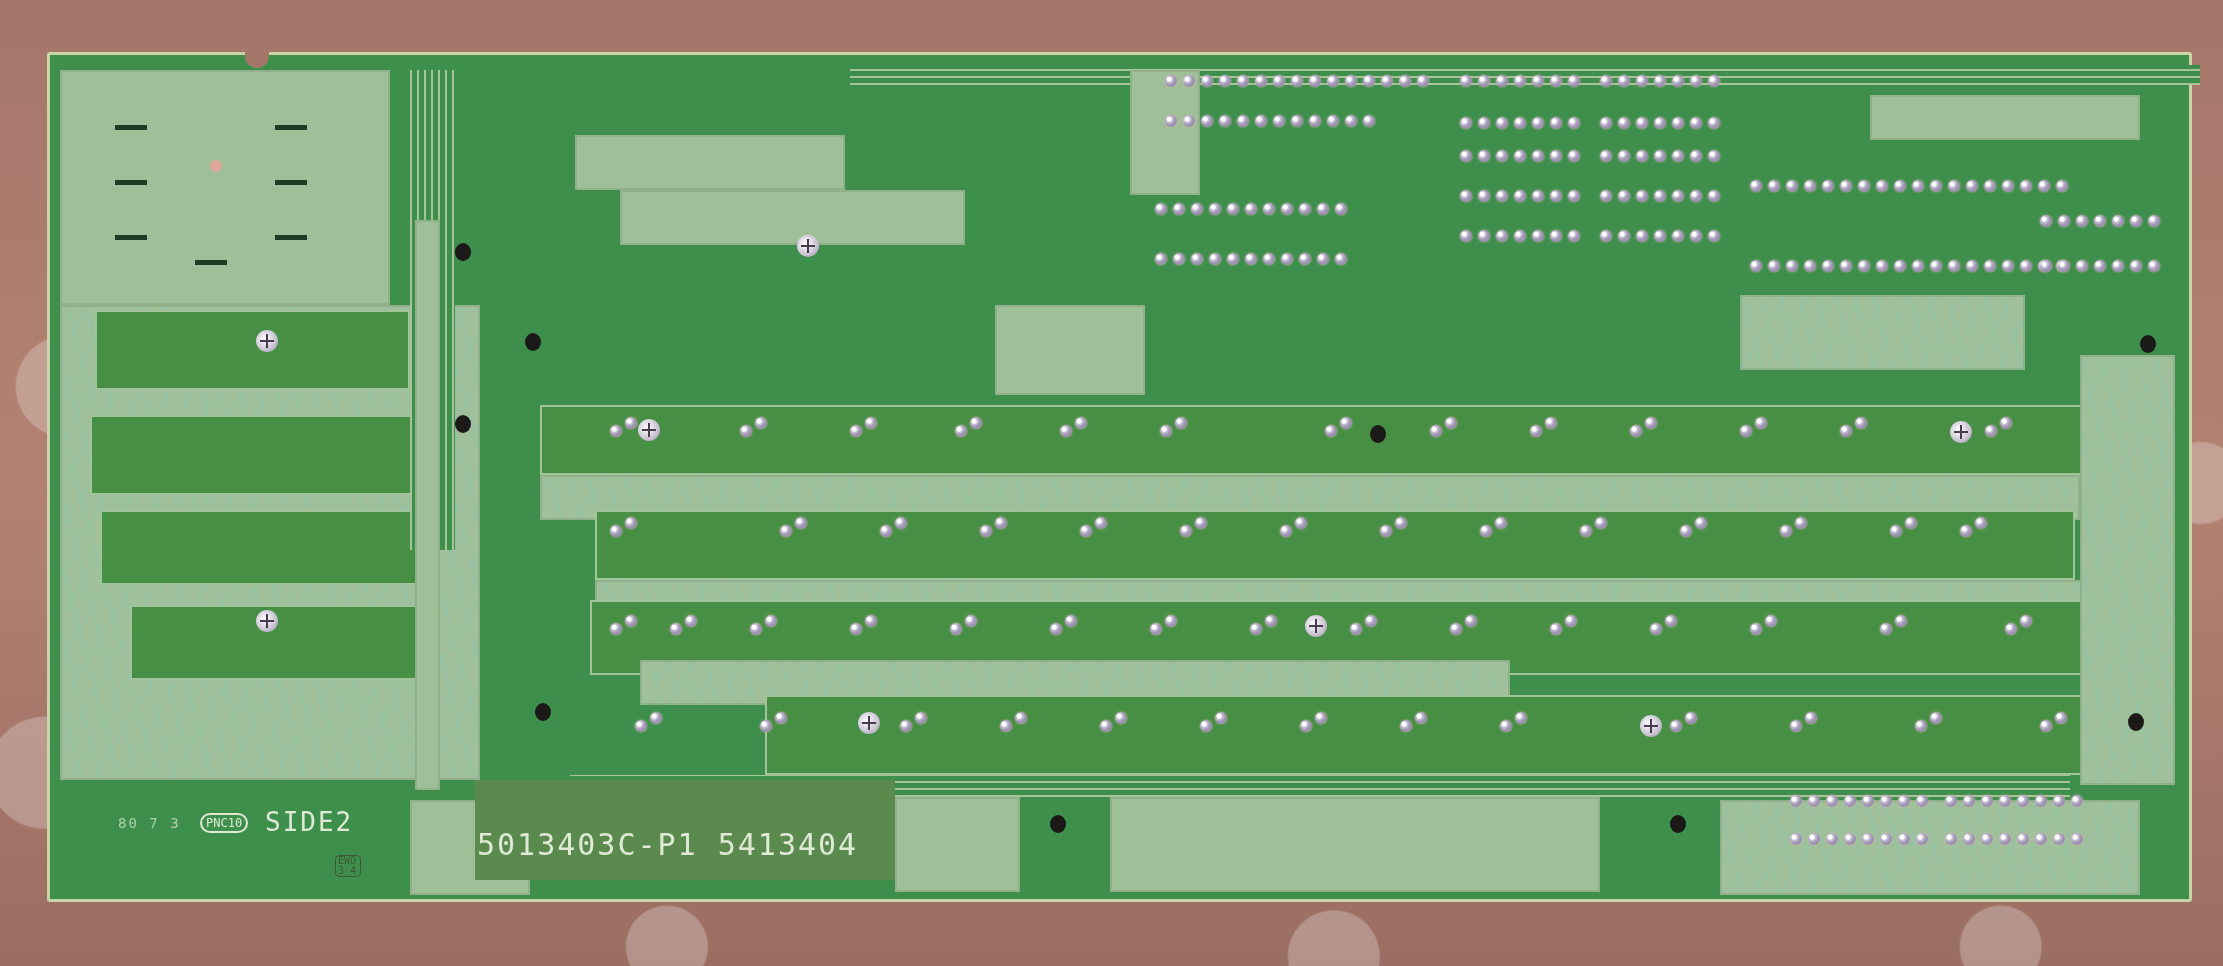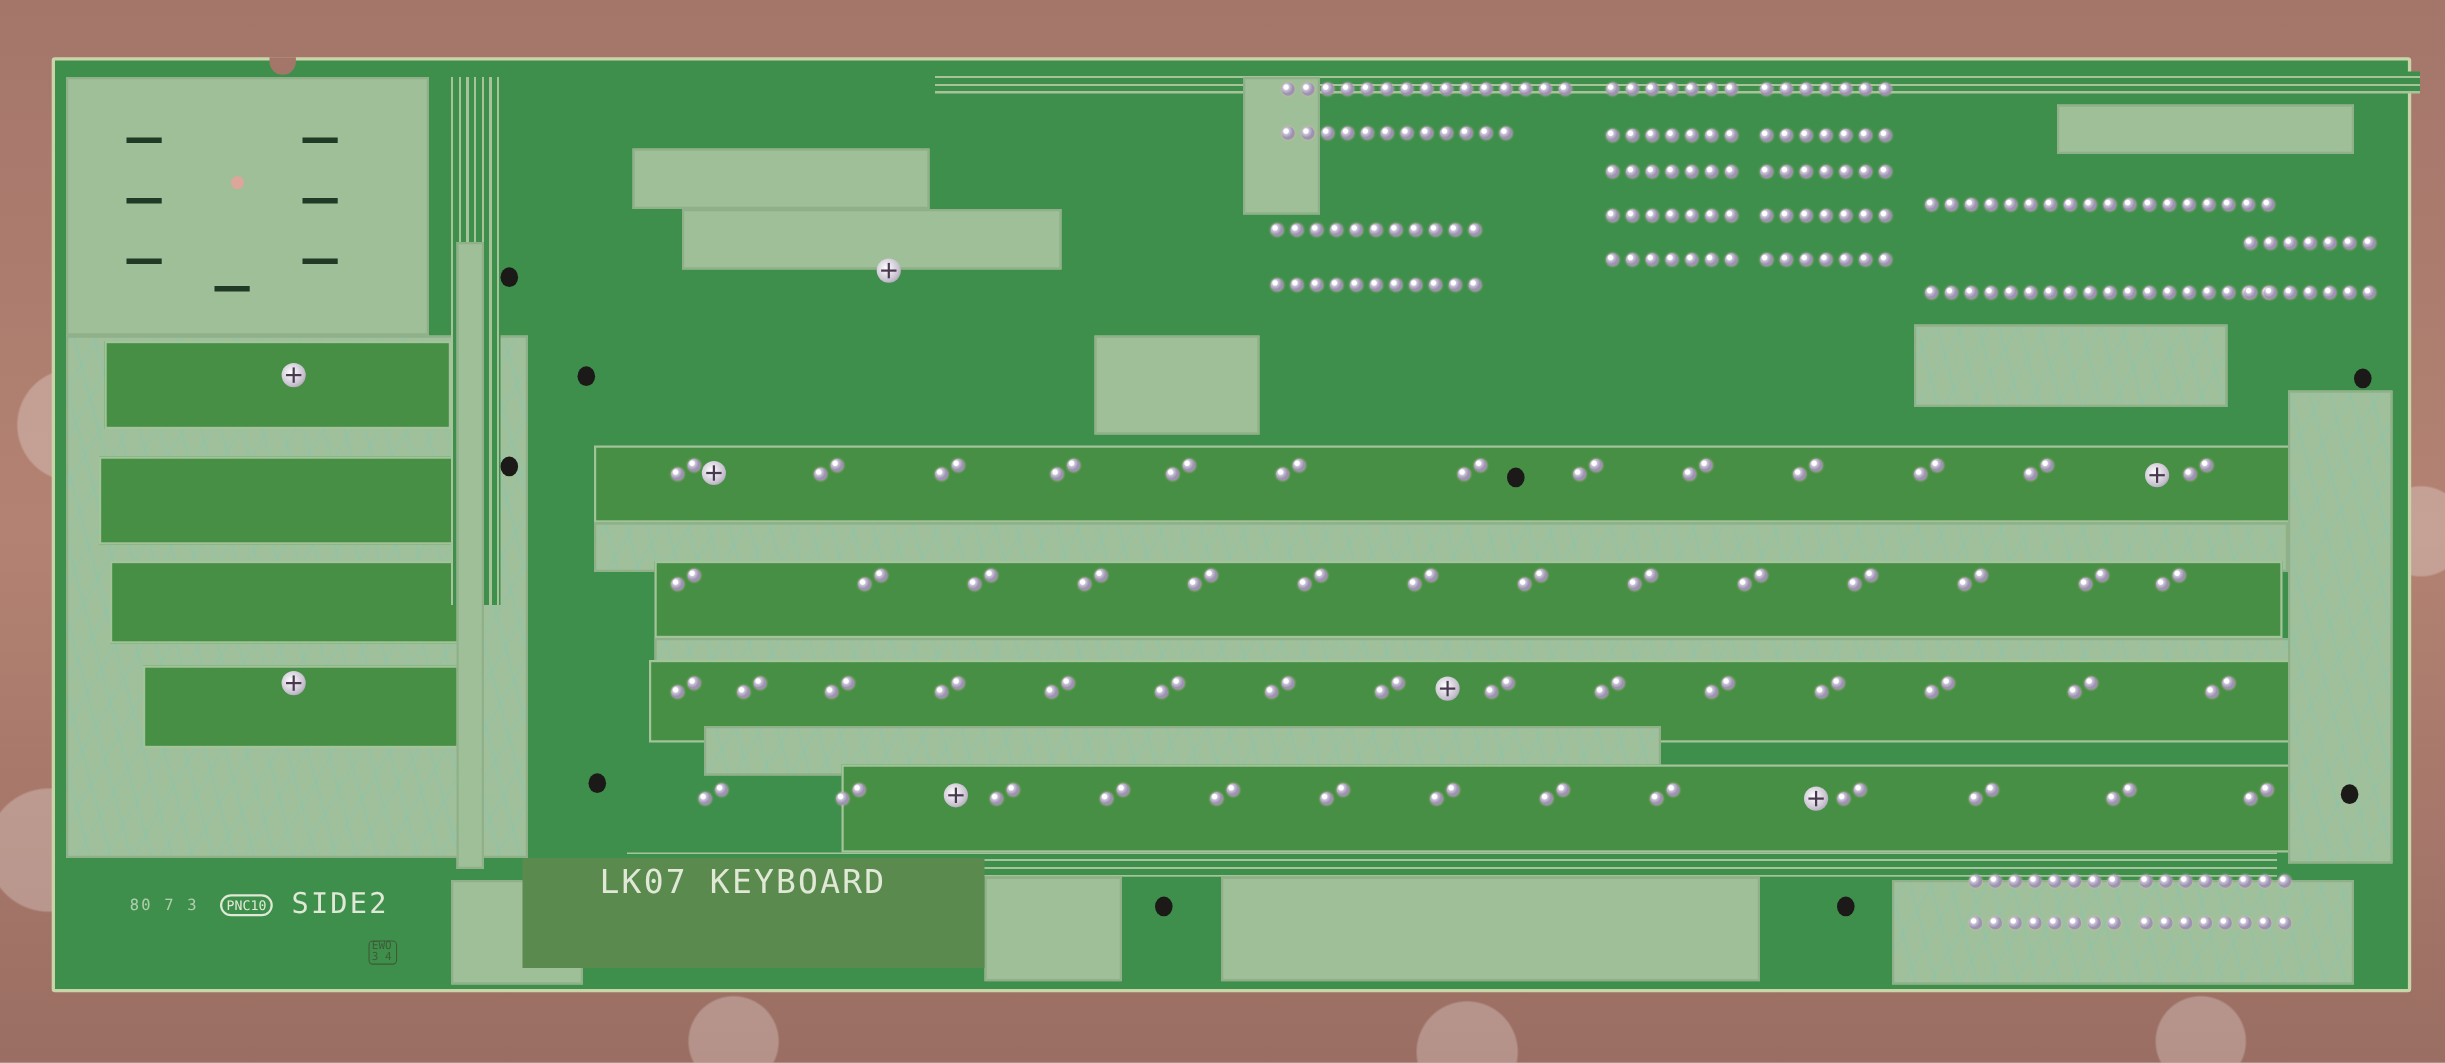--- a/index.html
+++ b/index.html
@@ -481,19 +481,19 @@
       <span class="pad"></span>
       <span class="pad"></span>
       <span class="pad"></span>
       <span class="pad"></span>
       <span class="pad"></span>
       <span class="pad"></span>
       <span class="pad"></span>
     </div>
 
   <div class="label-box" style="left:425px; top:725px; width:420px; height:100px;"></div>
-  <div class="silk" style="left:495px; top:730px; font-size:30px;">LK07 KEYBOARD</div>
+  <div class="silk" style="left:427px; top:772px; font-size:30px;">5013403C-P1 5413404</div>
 
   <div class="silk" style="left:68px; top:760px; font-size:14px; opacity:0.7;">80 7 3</div>
   <div class="silk" style="left:150px; top:758px; font-size:12px; border:2px solid #dfe9d6; border-radius:10px; padding:1px 4px; letter-spacing:0;">PNC10</div>
   <div class="silk" style="left:215px; top:752px; font-size:26px;">SIDE2</div>
   <div class="silk" style="left:285px; top:800px; font-size:10px; color:#3e5a38; border:1px solid #3e5a38; border-radius:4px; padding:0 2px; letter-spacing:0; width:20px; white-space:normal; line-height:10px;">EWO 3 4</div>
 </div>
 
 </body></html>

